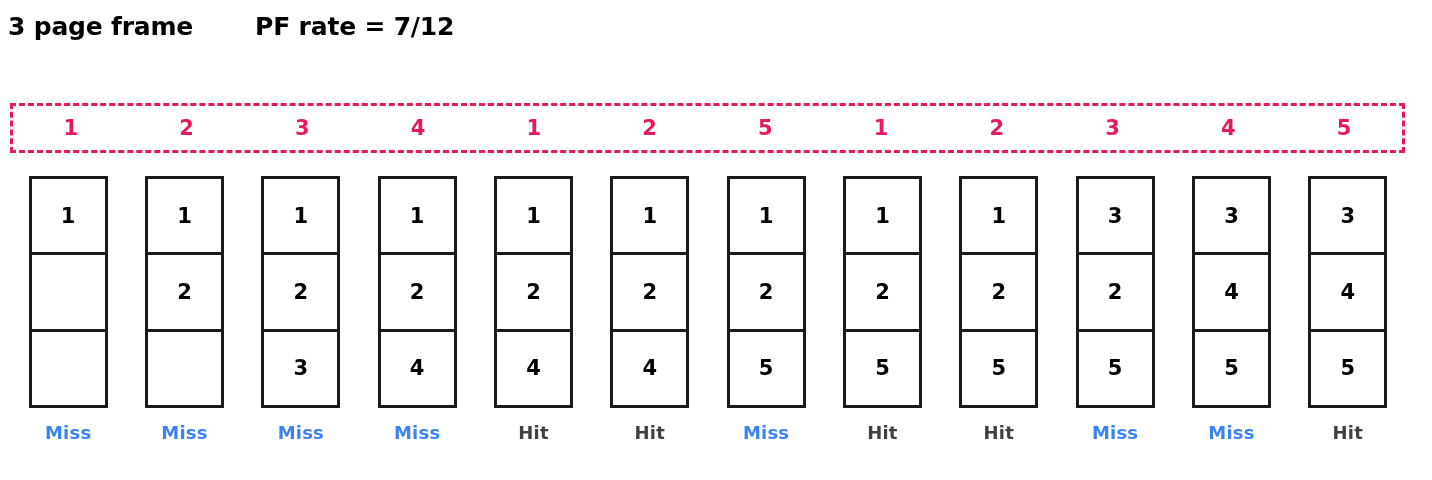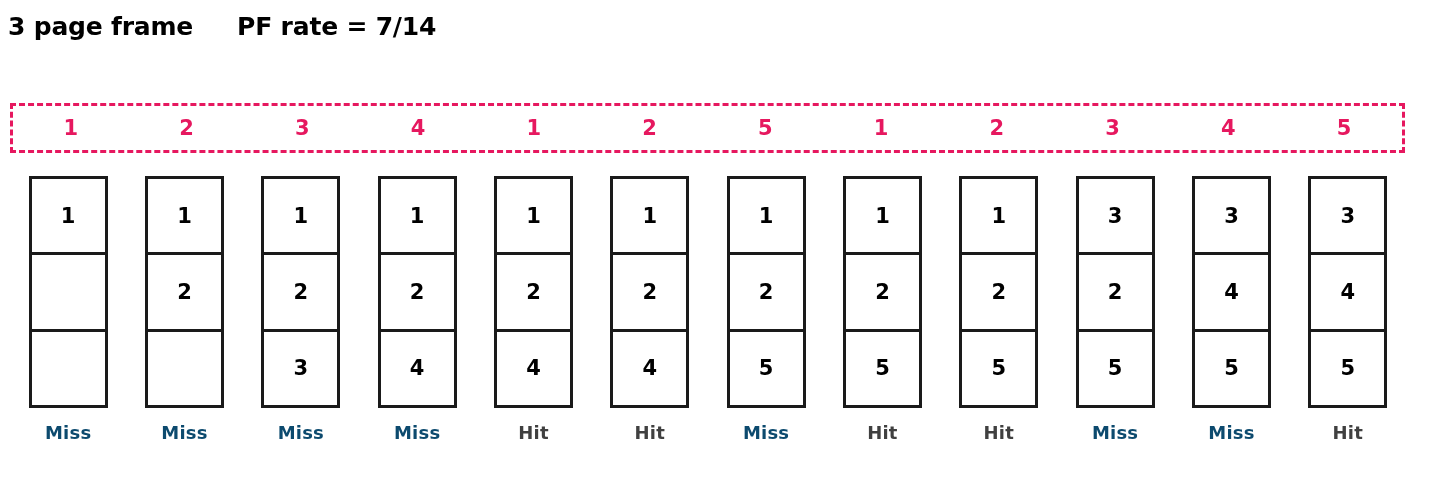--- a/index.html
+++ b/index.html
@@ -15,21 +15,21 @@
     overflow: hidden;
   }
 
   
   #header {
     position: absolute;
     left: 8px;
     top: 12px;
     display: flex;
     align-items: baseline;
-    gap: 44px;
+    gap: 62px;
     white-space: nowrap;
   }
   .header-text {
     font-size: 25px;
     font-weight: bold;
     color: #000000;
     letter-spacing: -0.2px;
   }
 
   
@@ -104,29 +104,29 @@
   }
   .status-cell {
     flex: 1 1 0;
     display: flex;
     align-items: center;
     justify-content: center;
     font-size: 18px;
     font-weight: bold;
     letter-spacing: 0.2px;
   }
-  .status-miss { color: #0c4a6e; }
+  .status-miss { color: #3b82f6; }
   .status-hit  { color: #404040; }
 </style>
 </head>
 <body>
 
 <div id="header">
   <span class="header-text">3 page frame</span>
-  <span class="header-text">PF rate = 7/14</span>
+  <span class="header-text">PF rate = 7/12</span>
 </div>
 
 <div id="reference-strip">
     <div class="ref-cell">1</div>
     <div class="ref-cell">2</div>
     <div class="ref-cell">3</div>
     <div class="ref-cell">4</div>
     <div class="ref-cell">1</div>
     <div class="ref-cell">2</div>
     <div class="ref-cell">5</div>

